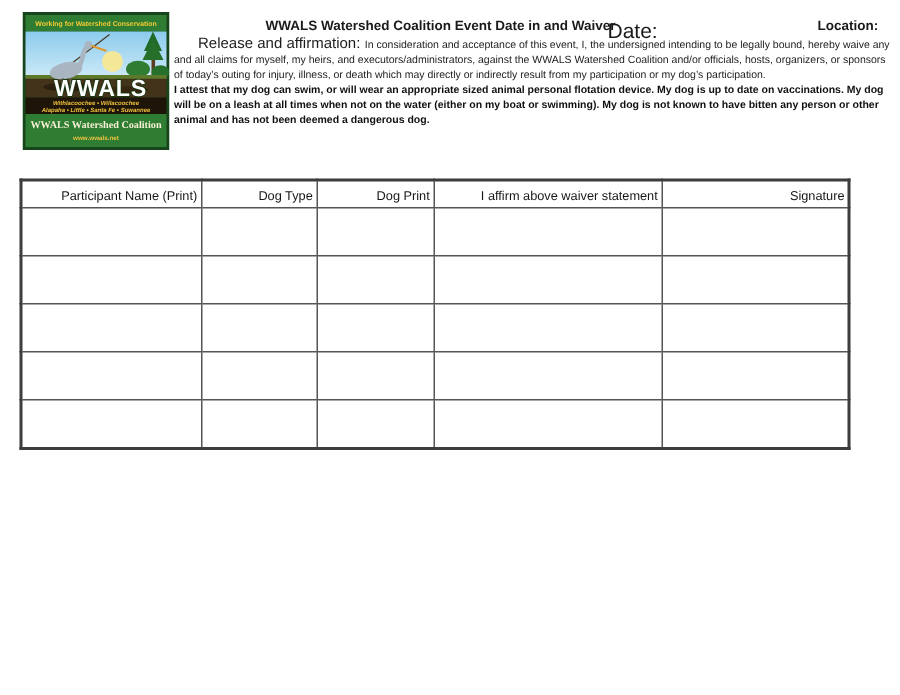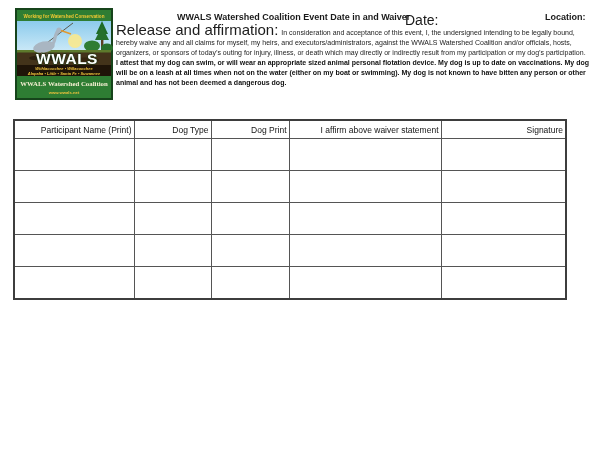--- a/index.html
+++ b/index.html
@@ -3,21 +3,21 @@
 <meta charset="utf-8">
 <style>
   html,body{margin:0;padding:0;background:#ffffff;}
   .page{position:relative;width:600px;height:463px;background:#ffffff;overflow:hidden;
         font-family:"Liberation Sans",sans-serif;color:#1a1a1a;}
   .logo{position:absolute;left:15px;top:8px;}
   .doc-title{position:absolute;left:177px;top:12px;font-size:9px;font-weight:700;white-space:nowrap;}
   .date-label{position:absolute;left:405px;top:12px;font-size:14px;font-weight:400;}
   .location-label{position:absolute;left:510px;top:12px;font-size:9px;font-weight:700;padding-left:35px;}
   .waiver{position:absolute;left:116px;top:25px;width:478px;font-size:7px;line-height:10px;color:#1c1c1c;}
-  .release-label{font-size:15px;margin-right:3px;}
+  .release-label{font-size:10px;margin-right:3px;margin-left:16px;}
   .attest{display:block;font-weight:700;color:#101010;}
   table.signin{position:absolute;left:13px;top:119px;width:552px;border-collapse:collapse;
                table-layout:fixed;border:2px solid #3d3d3d;}
   table.signin th,table.signin td{border:1px solid #555555;background:#ffffff;}
   table.signin th{height:17px;font-size:8.5px;font-weight:400;text-align:right;
                   padding:0 2px 0 7px;color:#161616;overflow:hidden;white-space:nowrap;}
   table.signin td{height:31px;padding:0;}
 </style>
 </head>
 <body>

